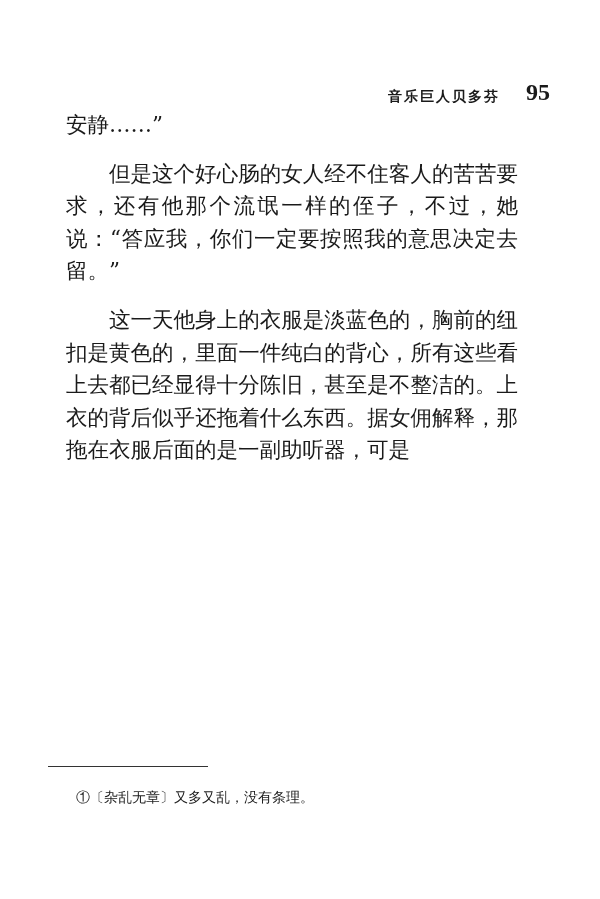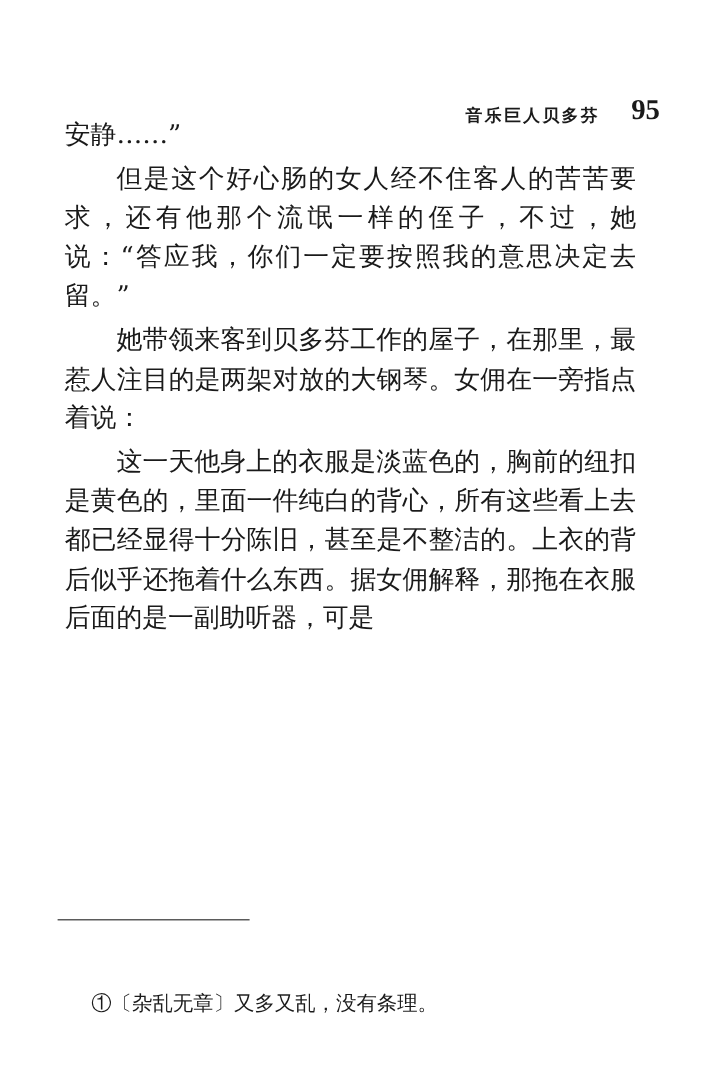--- a/index.html
+++ b/index.html
@@ -1,39 +1,38 @@
 <!DOCTYPE html>
 <html><head>
 <meta charset="utf-8">
 <style>
   html, body { margin: 0; padding: 0; background: #ffffff; }
   body { width: 600px; height: 899px; position: relative; overflow: hidden; color: #1a1a1a; }
   .header { position: absolute; top: 62px; left: 388px; height: 24px; display: flex; align-items: flex-end; margin-top: 20px; }
   .header .running-title { font-family: "DejaVu Serif", serif; font-size: 14px; font-weight: bold; letter-spacing: 2px; }
   .header .page-num { font-family: Liberation Serif, serif; font-size: 24px; font-weight: bold; margin-left: 26px; }
   .body-text { position: absolute; top: 93px; left: 50px; width: 484px; font-family: "DejaVu Serif", serif; font-size: 21.5px; line-height: 32.6px; }
-  .body-text p { margin: 4px; text-align: justify; text-align-last: left; }
+  .body-text p { margin: 16px; text-align: justify; text-align-last: left; }
   .body-text p.indent { text-indent: 2em; }
   .body-text p.noindent { text-indent: 0; }
   sup.note-ref { font-size: 12px; vertical-align: 8px; line-height: 0; }
   .footnote-rule { position: absolute; top: 766px; left: 48px; width: 160px; border-top: 1px solid #333; }
-  .footnote { position: absolute; top: 787px; left: 76px; font-family: "DejaVu Serif", serif; font-size: 17px; line-height: 20px; margin-top: 40px; }
+  .footnote { position: absolute; top: 787px; left: 76px; font-family: "DejaVu Serif", serif; font-size: 14px; line-height: 20px; }
 </style>
 </head>
 <body>
 
 <div class="header">
   <span class="running-title">音乐巨人贝多芬</span>
   <span class="page-num">95</span>
 </div>
 
 <div class="body-text">
   <p class="noindent">安静……”</p>
   <p class="indent">但是这个好心肠的女人经不住客人的苦苦要求，还有他那个流氓一样的侄子，不过，她说：“答应我，你们一定要按照我的意思决定去留。”</p>
-  <p class="indent">她带领来客到贝多芬工作的屋子，在那里，最惹人注目的是两架对放的大钢琴。女佣在一旁指点着说：</p>
   <p class="indent">这一天他身上的衣服是淡蓝色的，胸前的纽扣是黄色的，里面一件纯白的背心，所有这些看上去都已经显得十分陈旧，甚至是不整洁的。上衣的背后似乎还拖着什么东西。据女佣解释，那拖在衣服后面的是一副助听器，可是</p>
 </div>
 
 <div class="footnote-rule"></div>
 
 <div class="footnote">
   <span>①</span><span>〔杂乱无章〕</span><span>又多又乱，没有条理。</span>
 </div>
 
 </body></html>

